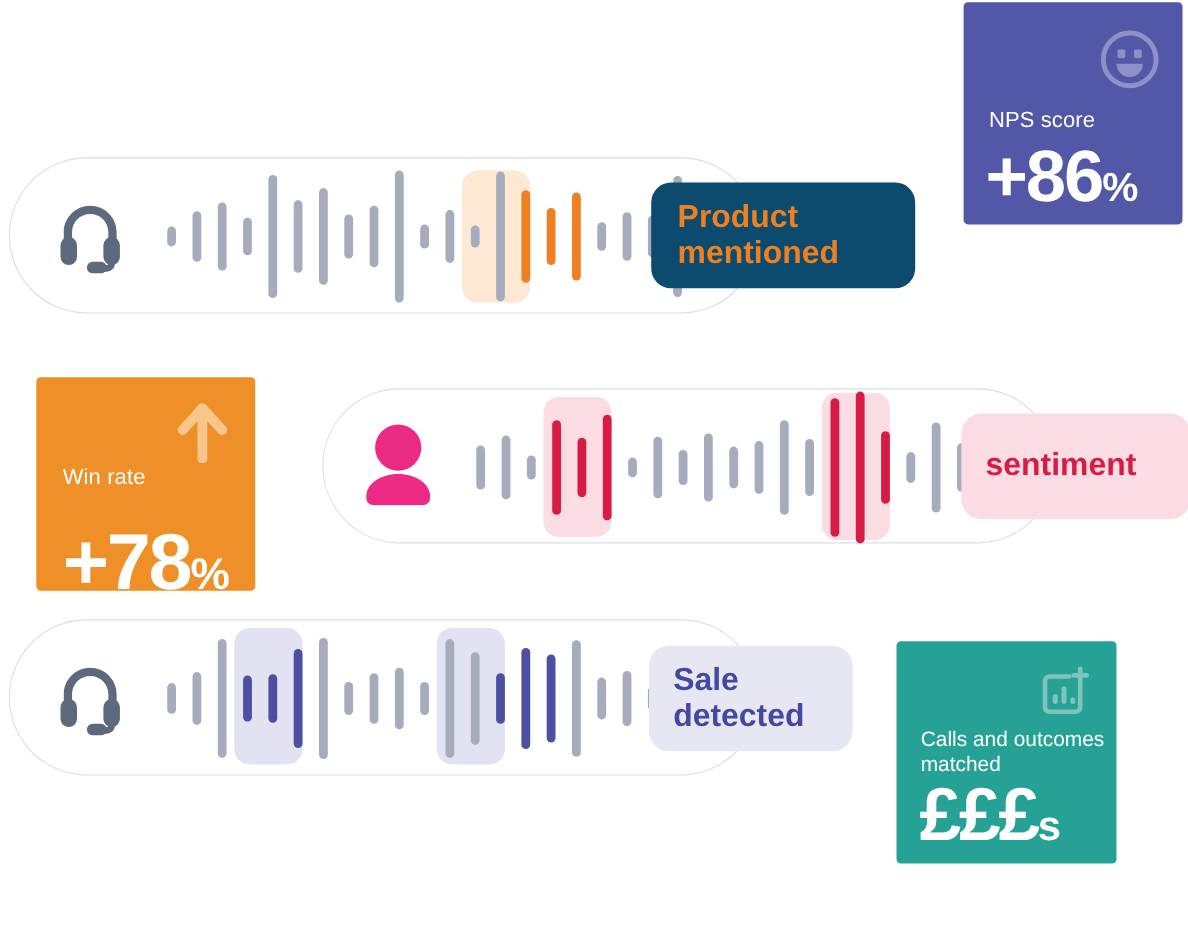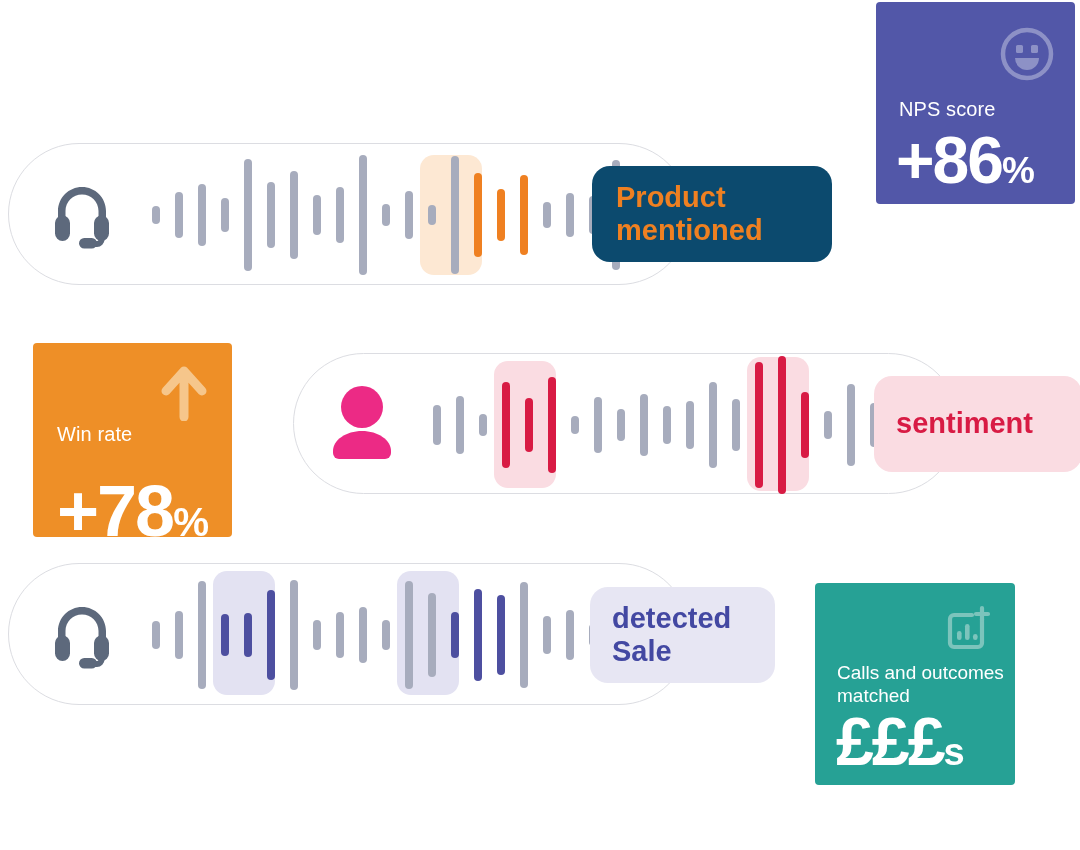--- a/index.html
+++ b/index.html
@@ -232,22 +232,22 @@
     <div class="bar" style="height:92px;margin-right:15px;background:#4d4fa0;"></div>
     <div class="bar" style="height:80px;margin-right:15px;background:#4d4fa0;"></div>
     <div class="bar" style="height:106px;margin-right:15px;"></div>
     <div class="bar" style="height:38px;margin-right:15px;"></div>
     <div class="bar" style="height:50px;margin-right:15px;"></div>
     <div class="bar" style="height:22px;"></div>
   </div>
 
   <div class="tag" style="left:590px; top:587px; width:185px; height:96px; background:#e7e6f3; padding-left:22px; font-size:29px; color:#4348a2;">
     <div>
+      <span>Sale</span>
       <span>detected</span>
-      <span>Sale</span>
     </div>
   </div>
 
   <div class="card" style="left:815px; top:583px; width:200px; height:202px; background:#26a195;">
     <div class="card-icon" style="right:22px; top:20px; width:52px; height:52px;">
       <svg width="52" height="52" viewBox="0 0 52 52">
         <path d="M41 16v24a4 4 0 0 1-4 4H13a4 4 0 0 1-4-4V16a4 4 0 0 1 4-4h18" fill="none" stroke="#7cc4bc" stroke-width="4.2" stroke-linecap="round"></path>
         <rect x="16" y="28" width="4.6" height="9" rx="2.3" fill="#7cc4bc"></rect>
         <rect x="24" y="21" width="4.6" height="16" rx="2.3" fill="#7cc4bc"></rect>
         <rect x="32" y="31" width="4.6" height="6" rx="2.3" fill="#7cc4bc"></rect>

